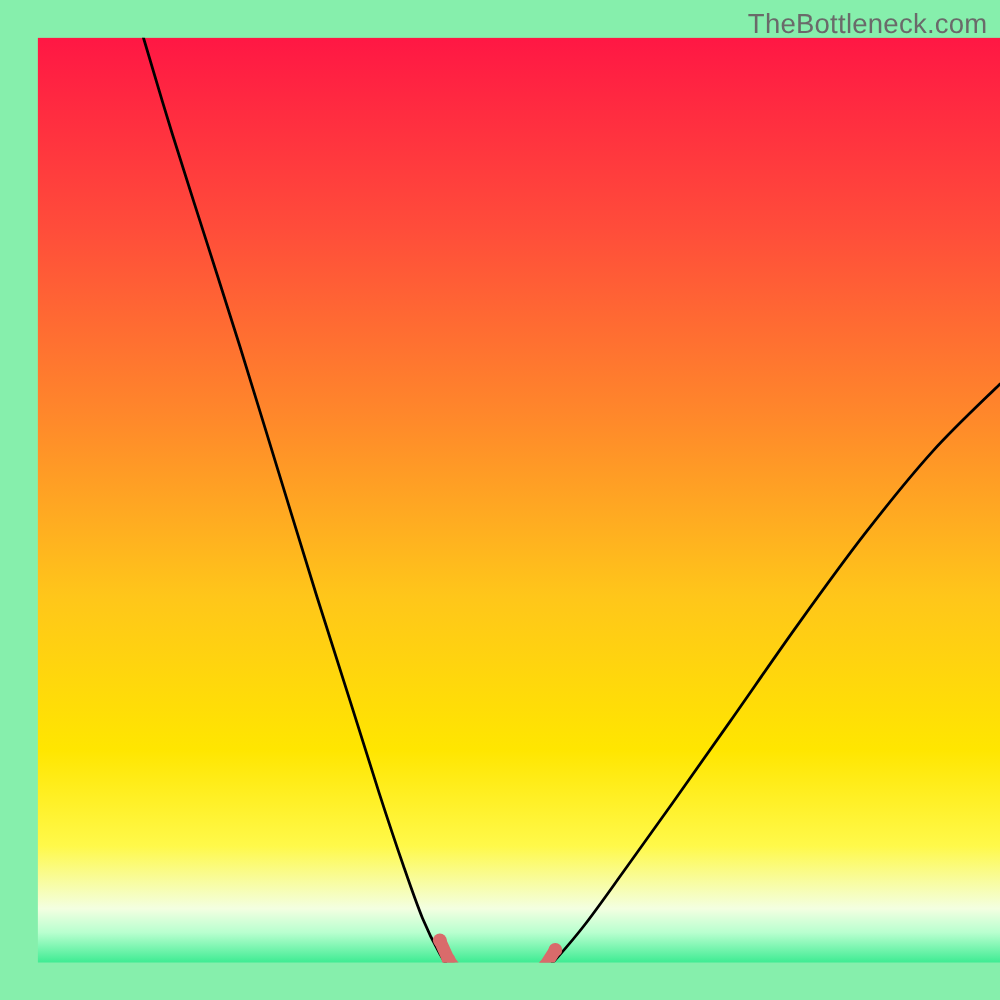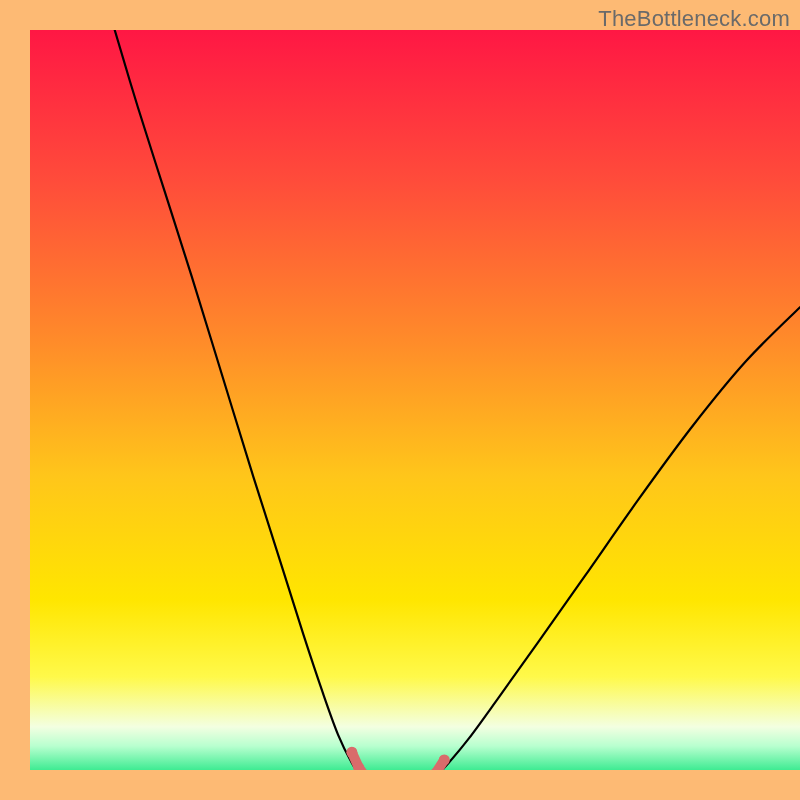--- a/index.html
+++ b/index.html
@@ -8,21 +8,21 @@
     width: 800px;
     height: 800px;
     overflow: hidden;
     background: #000;
     font-family: Arial, Helvetica, sans-serif;
   }
   .root {
     position: relative;
     width: 800px;
     height: 800px;
-    background: #fdba74;
+    background: #86efac;
   }
   .plot-area {
     position: absolute;
     left: 30px;
     top: 30px;
     width: 770px;
     height: 740px;
     overflow: hidden;
   }
   .gradient {

